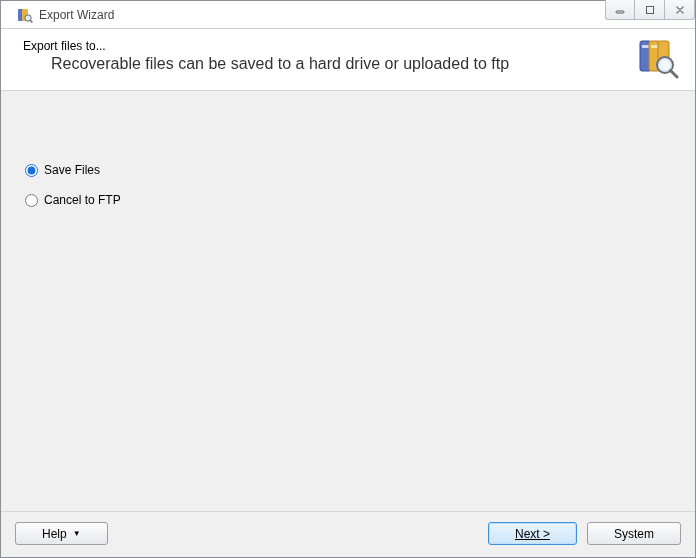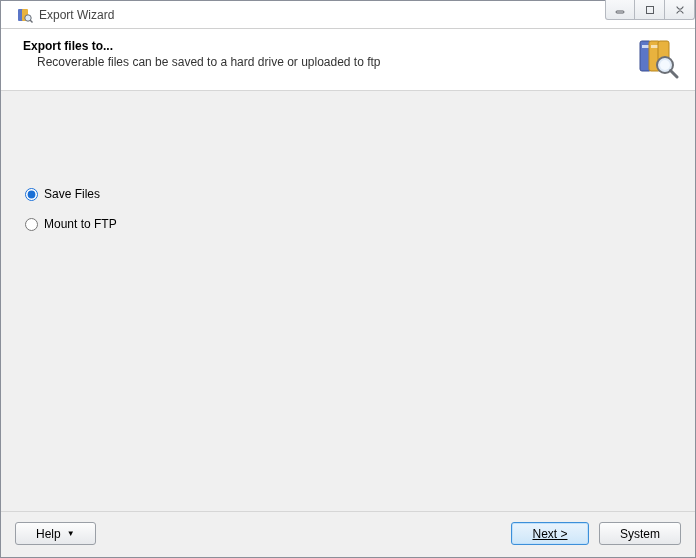--- a/index.html
+++ b/index.html
@@ -66,42 +66,42 @@
   .header-panel {
     background: #fff;
     padding: 10px 16px 10px 22px;
     display: flex;
     align-items: flex-start;
     border-bottom: 1px solid #d6d6d6;
     min-height: 62px;
   }
   .header-texts { flex: 1; }
   .header-title {
-    font-weight: bold;
+    font-weight: normal;
     color: #000;
     font-size: 12px;
     margin-bottom: 2px;
   }
   .header-subtitle {
     color: #333;
-    font-size: 12px;
-    margin-left: 14px;
+    font-size: 16px;
+    margin-left: 28px;
   }
   .header-icon {
     width: 42px; height: 42px;
     flex: 0 0 auto;
     margin-left: 8px;
     margin-top: -2px;
   }
 
   
   .content {
     flex: 1;
     background: #f0f0f0;
-    padding: 96px 20px 20px 24px;
+    padding: 72px 20px 20px 24px;
   }
   .radio-group {
     display: flex;
     flex-direction: column;
     gap: 16px;
   }
   .radio-row {
     display: flex;
     align-items: center;
     gap: 6px;
@@ -120,21 +120,21 @@
     background: #f0f0f0;
     border-top: 1px solid #d6d6d6;
     padding: 10px 14px 12px 14px;
     display: flex;
     align-items: center;
   }
   .footer-spacer { flex: 1; }
   .btn {
     height: 23px;
     min-width: 78px;
-    padding: 0 20px;
+    padding: 0 26px;
     font-family: inherit;
     font-size: 12px;
     color: #000;
     background: linear-gradient(#fdfdfd, #e7e9ec);
     border: 1px solid #9a9fa6;
     border-radius: 3px;
     display: inline-flex;
     align-items: center;
     justify-content: center;
     gap: 4px;
@@ -214,21 +214,21 @@
     <div class="radio-group">
 
       <label class="radio-row">
         <input type="radio" name="export-option" checked="" style="">
         <span>Save Files</span>
       </label>
 
 
       <label class="radio-row">
         <input type="radio" name="export-option" style="">
-        <span>Mount to FTP</span>
+        <span>Cancel to FTP</span>
       </label>
 
     </div>
   </div>
 
   <div class="footer">
     <button class="btn help">
       <span>Help</span>
       <span class="drop-caret">▼</span>
     </button>

